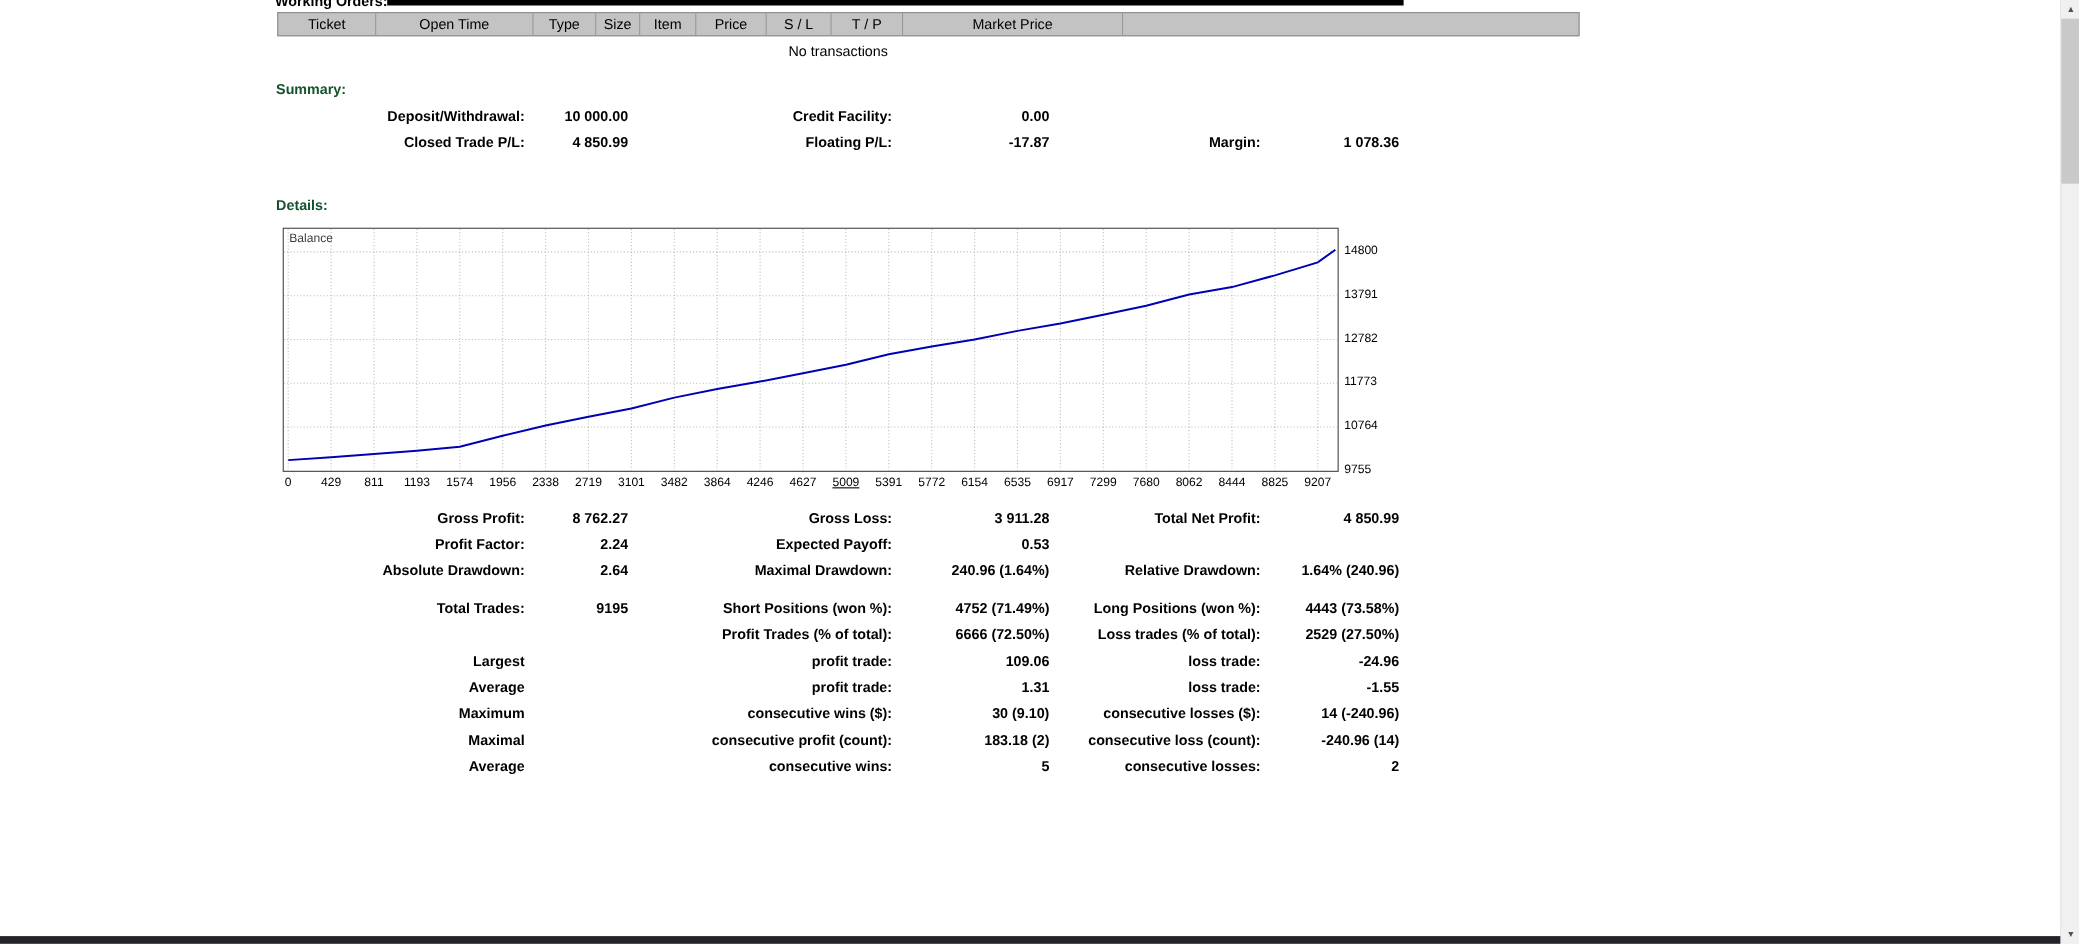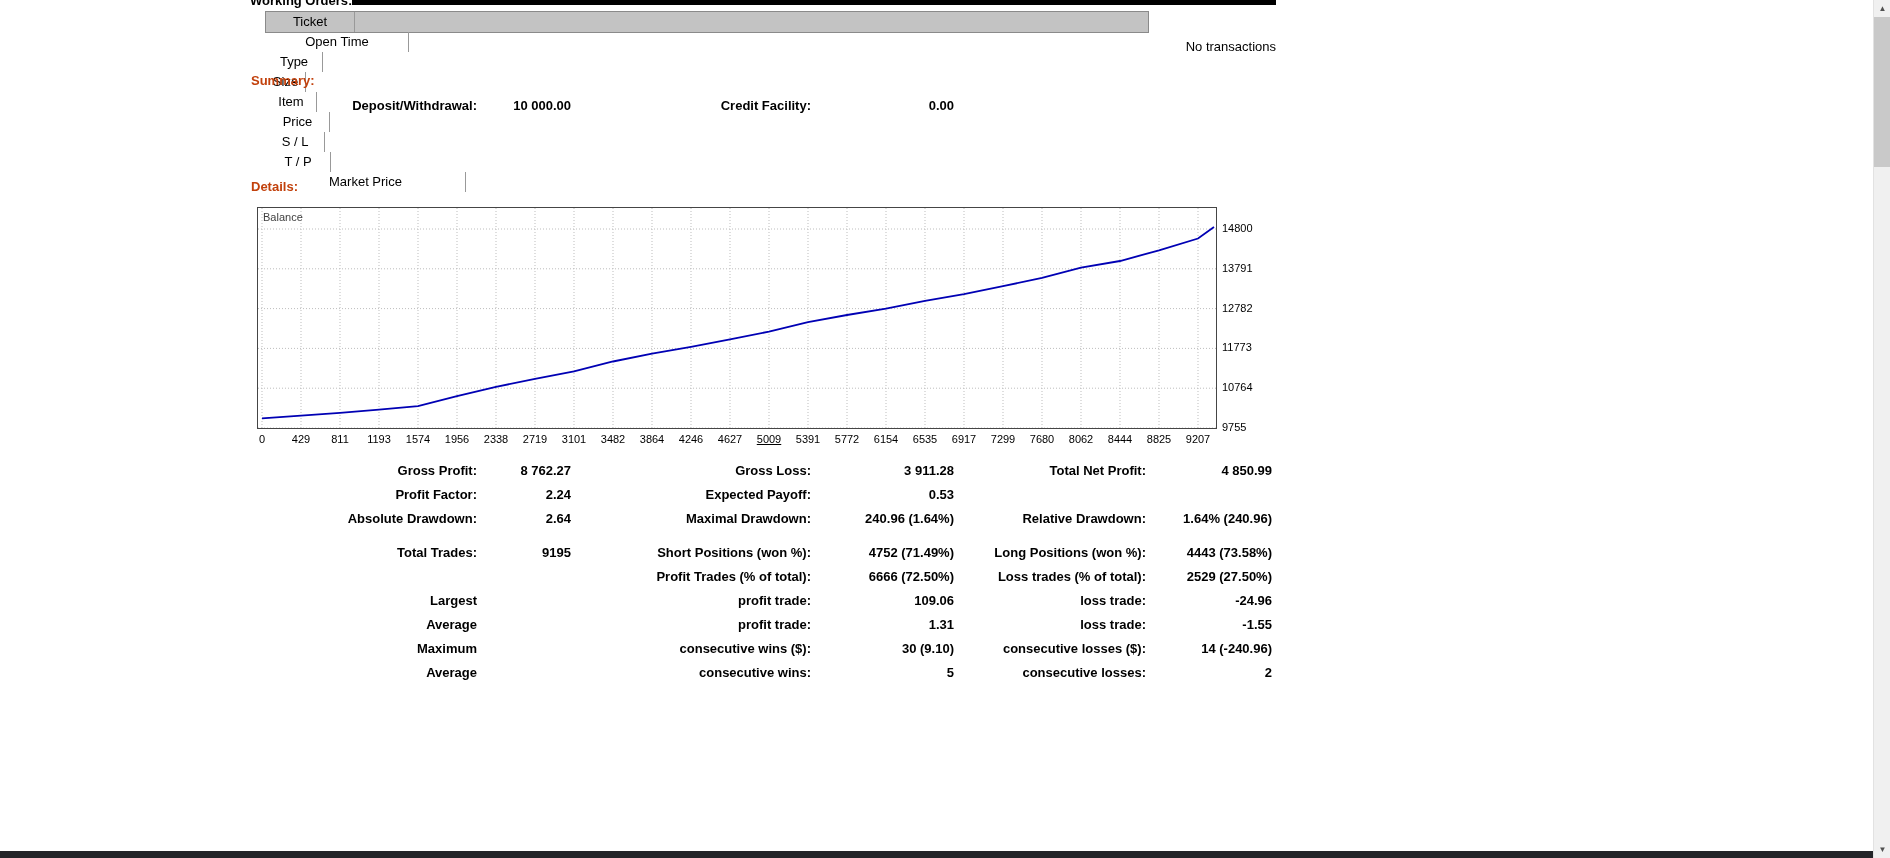--- a/index.html
+++ b/index.html
@@ -7,32 +7,32 @@
     width:1890px; height:858px; overflow:hidden;
     background:#ffffff;
     font-family:"Liberation Sans", sans-serif;
   }
   .content { position:absolute; left:248px; top:0; width:1028px; height:858px; }
 
   .working-title { position:absolute; top:-7px; left:2px; font-size:13px; font-weight:bold; color:#000; white-space:nowrap; }
   .divider-bar { position:absolute; top:0; left:104px; width:924px; height:5px; background:#000; }
 
   .orders-header {
-    position:absolute; top:11px; left:17px; width:884px; height:22px;
-    display:flex; background:#c3c3c3; border:1px solid #8a8a8a;flex-direction:column;
+    position:absolute; top:11px; left:4px; width:1184px; height:22px;
+    display:flex; background:#c3c3c3; border:1px solid #8a8a8a;
   }
   .hcell {
     height:100%; line-height:19px; text-align:center; font-size:13px; color:#000;
     border-right:1px solid #999; overflow:hidden; flex:none;
   }
   .hcell:last-child { border-right:none; flex:1; }
 
-  .no-trans { position:absolute; top:39px; left:0; width:1028px; text-align:right; font-size:13px; color:#000; }
-
-  .sec-label { position:absolute; left:3px; font-size:13px; font-weight:bold; color:#c2410c; }
+  .no-trans { position:absolute; top:39px; left:0; width:1028px; text-align:center; font-size:13px; color:#000; }
+
+  .sec-label { position:absolute; left:3px; font-size:13px; font-weight:bold; color:#14532d; }
   #summary-heading { top:73px; }
   #details-heading { top:179px; }
 
   table.stats { position:absolute; left:0; width:1024px; border-collapse:collapse; table-layout:fixed; }
   table.stats td {
     height:24px; font-size:13px; font-weight:bold; color:#000;
     text-align:right; white-space:nowrap; overflow:hidden; padding:0; vertical-align:middle;
   }
   #summary-table { top:93px; }
   #results1-table { top:458px; }
@@ -99,20 +99,28 @@
           <col style="width:126px">
       </colgroup>
       <tbody id="summary-body">
           <tr>
             <td>Deposit/Withdrawal:</td>
             <td>10 000.00</td>
             <td>Credit Facility:</td>
             <td>0.00</td>
             <td></td>
             <td></td>
+          </tr>
+          <tr>
+            <td>Closed Trade P/L:</td>
+            <td>4 850.99</td>
+            <td>Floating P/L:</td>
+            <td>-17.87</td>
+            <td>Margin:</td>
+            <td>1 078.36</td>
           </tr>
         </tbody>
     </table>
 
     <div class="sec-label" id="details-heading">Details:</div>
 
     <div class="chart-wrap">
       <svg id="chart-svg" xmlns="http://www.w3.org/2000/svg" viewBox="0 0 958 220">
           <line x1="4" y1="0" x2="4" y2="220" stroke="#bdbdbd" stroke-width="1" stroke-dasharray="1,2"></line>
           <line x1="43" y1="0" x2="43" y2="220" stroke="#bdbdbd" stroke-width="1" stroke-dasharray="1,2"></line>
@@ -266,20 +274,28 @@
           </tr>
           <tr>
             <td>Maximum</td>
             <td></td>
             <td>consecutive wins ($):</td>
             <td>30 (9.10)</td>
             <td>consecutive losses ($):</td>
             <td>14 (-240.96)</td>
           </tr>
           <tr>
+            <td>Maximal</td>
+            <td></td>
+            <td>consecutive profit (count):</td>
+            <td>183.18 (2)</td>
+            <td>consecutive loss (count):</td>
+            <td>-240.96 (14)</td>
+          </tr>
+          <tr>
             <td>Average</td>
             <td></td>
             <td>consecutive wins:</td>
             <td>5</td>
             <td>consecutive losses:</td>
             <td>2</td>
           </tr>
         </tbody>
     </table>
 

